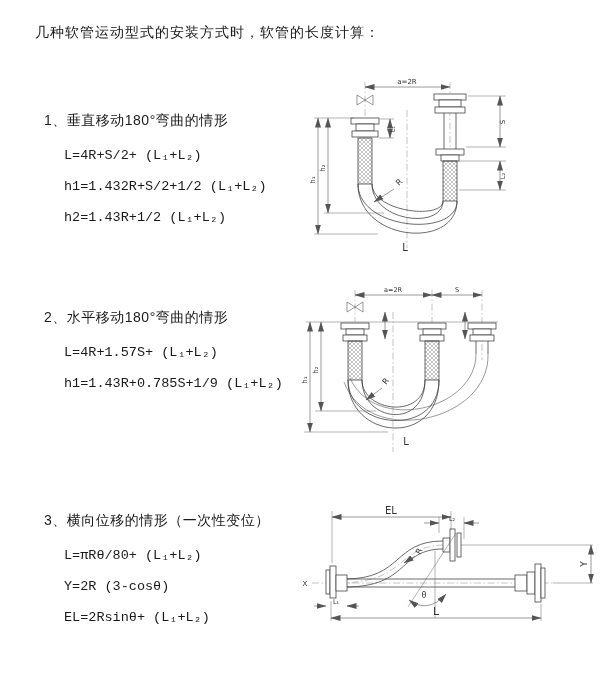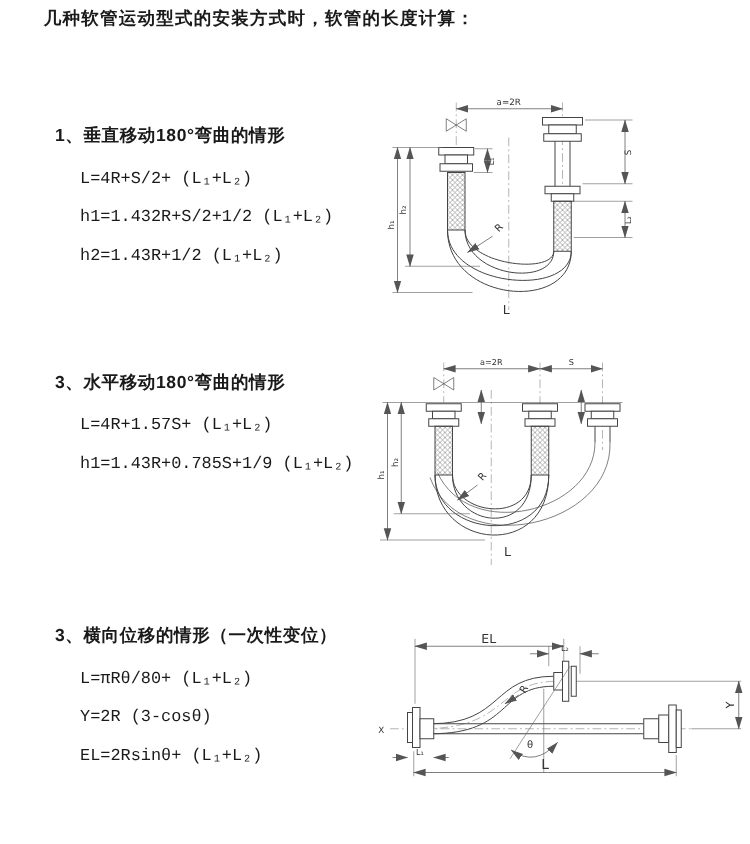--- a/index.html
+++ b/index.html
@@ -3,25 +3,25 @@
 <meta charset="utf-8">
 <style>
   html,body{margin:0;padding:0;}
   body{
     width:600px;height:675px;position:relative;overflow:hidden;
     background:#ffffff;
     font-family:"Liberation Sans","DejaVu Sans",sans-serif;
     color:#1a1a1a;
   }
   .page-title{
-    position:absolute;left:35px;top:6px;
-    font-size:14px;font-weight:bold;letter-spacing:1px;
+    position:absolute;left:35px;top:24px;
+    font-size:14px;font-weight:normal;letter-spacing:1px;
   }
   .section{position:absolute;left:44px;width:270px;}
-  .section .heading{font-size:14px;font-weight:bold;letter-spacing:0.5px;margin:0 0 10px 0;}
+  .section .heading{font-size:14px;font-weight:normal;letter-spacing:0.5px;margin:12px 0 10px 0;}
   .section .formula{
     font-family:Liberation Mono, monospace;
     font-size:13.5px;line-height:31px;padding-left:20px;white-space:nowrap;
   }
   #sec1{top:100px;}
   #sec2{top:297px;}
   #sec3{top:500px;}
   .diag{position:absolute;}
   #diag1{left:310px;top:72px;}
   #diag2{left:300px;top:282px;}
@@ -133,21 +133,21 @@
 
   <g>
     <line class="dim" x1="64" y1="130" x2="84" y2="117" marker-start="url(#arr)"></line>
     <text x="89" y="114" font-size="8" transform="rotate(-45 89 114)">R</text>
   </g>
 
   <text x="95" y="179" font-size="10" text-anchor="middle">L</text>
 </svg>
 
 <div class="section" id="sec2">
-  <div class="heading">3、水平移动180°弯曲的情形</div>
+  <div class="heading">2、水平移动180°弯曲的情形</div>
   <div class="formula">L=4R+1.57S+ (L₁+L₂)</div>
   <div class="formula">h1=1.43R+0.785S+1/9 (L₁+L₂)</div>
 </div>
 
 <svg class="diag" id="diag2" width="300" height="180" viewBox="0 0 300 180">
 
   <g>
     <path class="cl" d="M55,8 V40"></path>
     <path class="cl" d="M132,8 V56"></path>
     <path class="cl" d="M182,8 V78"></path>

